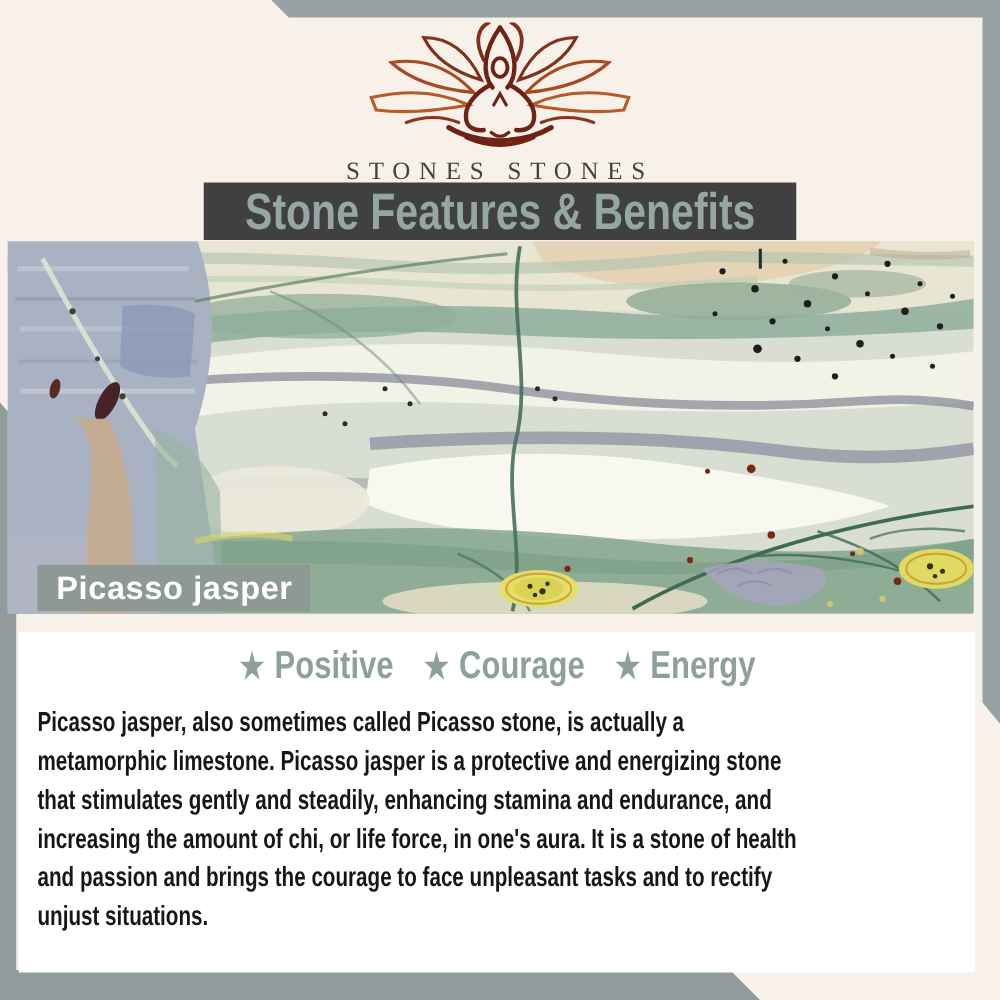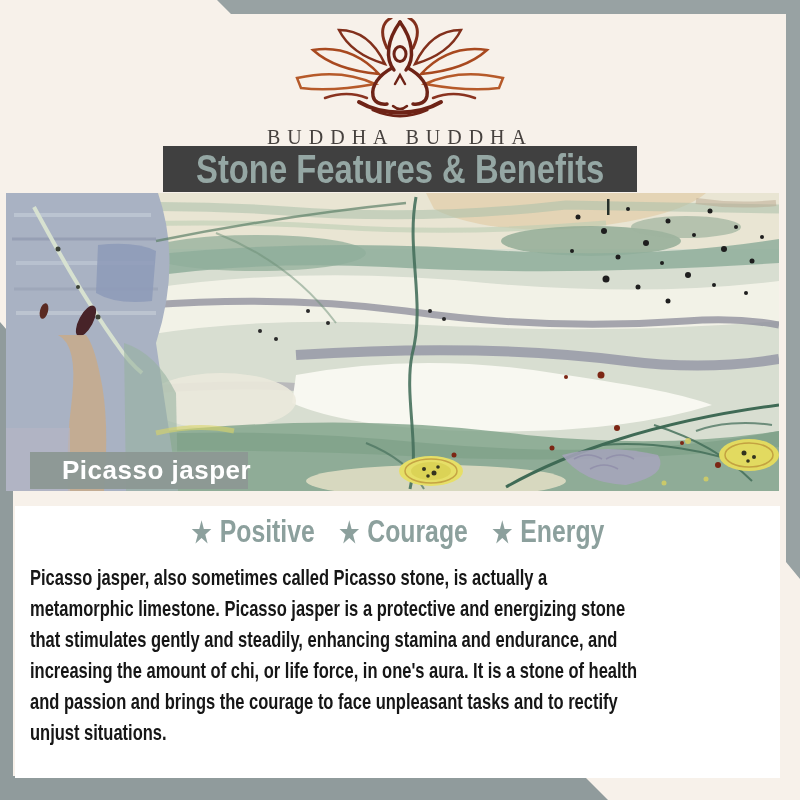--- a/index.html
+++ b/index.html
@@ -27,21 +27,21 @@
     transform:scaleX(.8);transform-origin:center center;display:inline-block;
   }
   .photo{position:absolute;left:6px;top:193px;width:773px;height:298px;}
   .photo svg{display:block;width:100%;height:100%;}
 
   .stone-label{
     position:absolute;left:30px;top:452px;width:218px;height:37px;
     background:rgba(140,152,148,.96);
   }
   .stone-label span{
-    display:block;padding-left:32px;line-height:37px;font-size:26px;
+    display:block;padding-left:15px;line-height:37px;font-size:26px;
     font-weight:bold;color:#ffffff;letter-spacing:.5px;white-space:nowrap;
   }
 
   .panel{position:absolute;left:15px;top:506px;width:765px;height:272px;background:#ffffff;}
   .benefits{position:absolute;top:8px;left:0;right:0;text-align:center;white-space:nowrap;}
   .benefits .cond{display:inline-block;transform:scaleX(.8);transform-origin:center top;}
   .benefit{display:inline-block;margin:0 13px;font-size:31px;font-weight:bold;color:#8ca09d;}
   .benefit .star{margin-right:10px;font-size:28px;}
   .description{
     position:absolute;left:15px;top:56px;width:983px;
@@ -79,21 +79,21 @@
       <ellipse cx="105" cy="36" rx="6" ry="7.5" stroke="#6e2316" stroke-width="3"></ellipse>
       <path d="M97 50 C84 57 76 68 78 78 C79 84 85 87 92 86" stroke="#6e2316" stroke-width="3.5"></path>
       <path d="M113 50 C126 57 134 68 132 78 C131 84 125 87 118 86" stroke="#6e2316" stroke-width="3.5"></path>
       <path d="M100 66 l5 -9 l5 9" stroke="#6e2316" stroke-width="2.5"></path>
       <path d="M64 84 C88 98 122 98 146 84" stroke="#6e2316" stroke-width="4"></path>
       <path d="M78 92 C96 100 114 100 132 92" stroke="#6e2316" stroke-width="3"></path>
       <path d="M98 88 q7 6 14 0" stroke="#6e2316" stroke-width="2.5"></path>
     </svg>
   </div>
 
-  <div class="brand-name">BUDDHA BUDDHA</div>
+  <div class="brand-name">STONES STONES</div>
 
   <div class="banner">
     <span class="cond">Stone Features &amp; Benefits</span>
   </div>
 
   <div class="photo">
     <svg viewBox="0 0 773 298" preserveAspectRatio="none">
       <rect width="773" height="298" fill="#d8ded1"></rect>
       <rect width="773" height="56" fill="#e9e5d3"></rect>
       <path d="M420 0 L700 0 Q670 26 565 36 Q475 40 428 16 Z" fill="#e2cfae" opacity=".8"></path>

